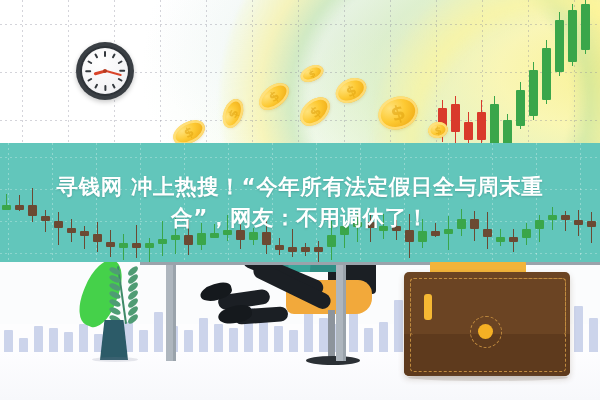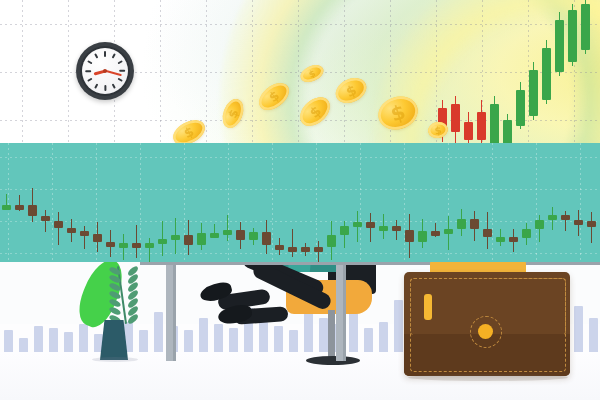--- a/index.html
+++ b/index.html
@@ -462,20 +462,22 @@
           <div class="b" style="background: rgb(107, 74, 51); top: 9.93026px; height: 5px;"></div>
         </div>
         <div class="bcandle" style="left: 587px; top: 68.665px; width: 9px; height: 30.9515px;">
           <div class="w" style="background: rgb(107, 74, 51);"></div>
           <div class="b" style="background: rgb(107, 74, 51); top: 9.26182px; height: 6.57974px;"></div>
         </div>
       </div>
   </div>
 
   <div class="headline">
+    <div class="hl-line">寻钱网 冲上热搜！“今年所有法定假日全与周末重</div>
+    <div class="hl-line">合”，网友：不用调休了！</div>
   </div>
 
   <div class="lower">
     <div class="lower-wall"></div>
     <div id="bars-layer" class="barchart" style="left:0;top:0;height:90px;width:600px;">
         <div class="bar" style="left: 4px; width: 9px; height: 22px; background: rgb(195, 205, 232);"></div>
         <div class="bar" style="left: 19px; width: 9px; height: 14px; background: rgb(195, 205, 232);"></div>
         <div class="bar" style="left: 34px; width: 9px; height: 26px; background: rgb(195, 205, 232);"></div>
         <div class="bar" style="left: 49px; width: 9px; height: 24px; background: rgb(195, 205, 232);"></div>
         <div class="bar" style="left: 64px; width: 9px; height: 20px; background: rgb(195, 205, 232);"></div>

